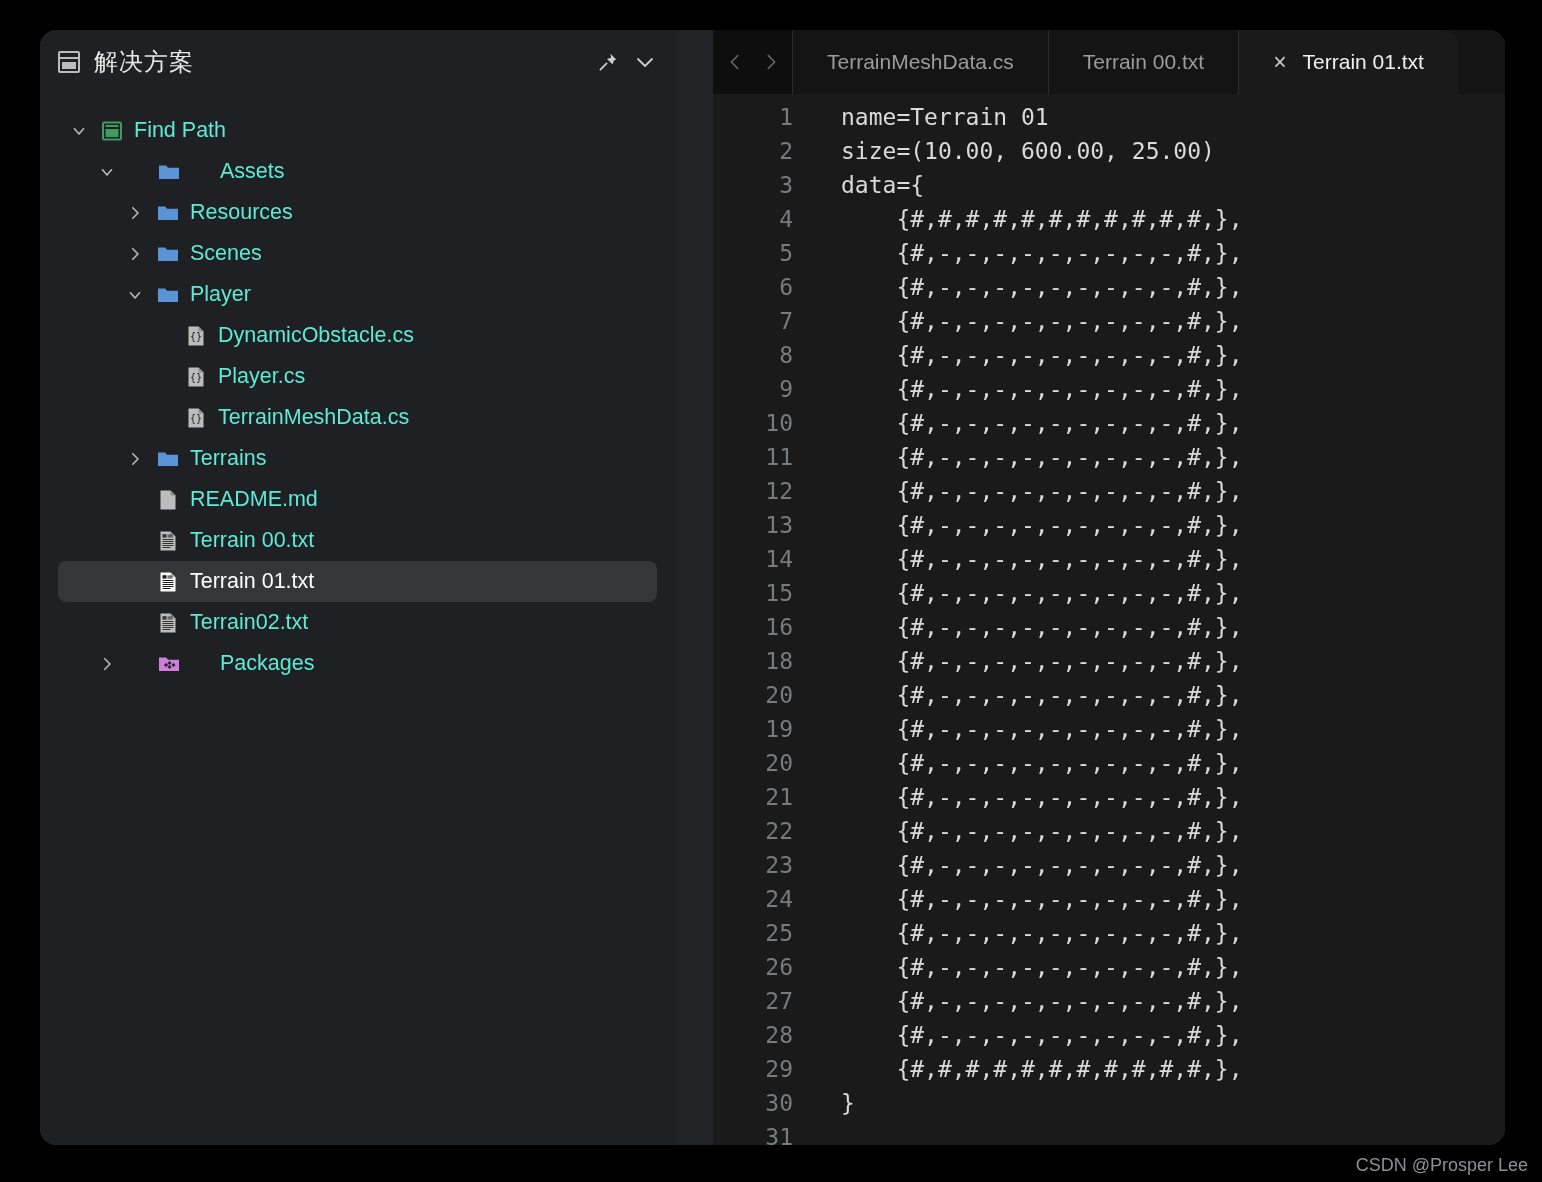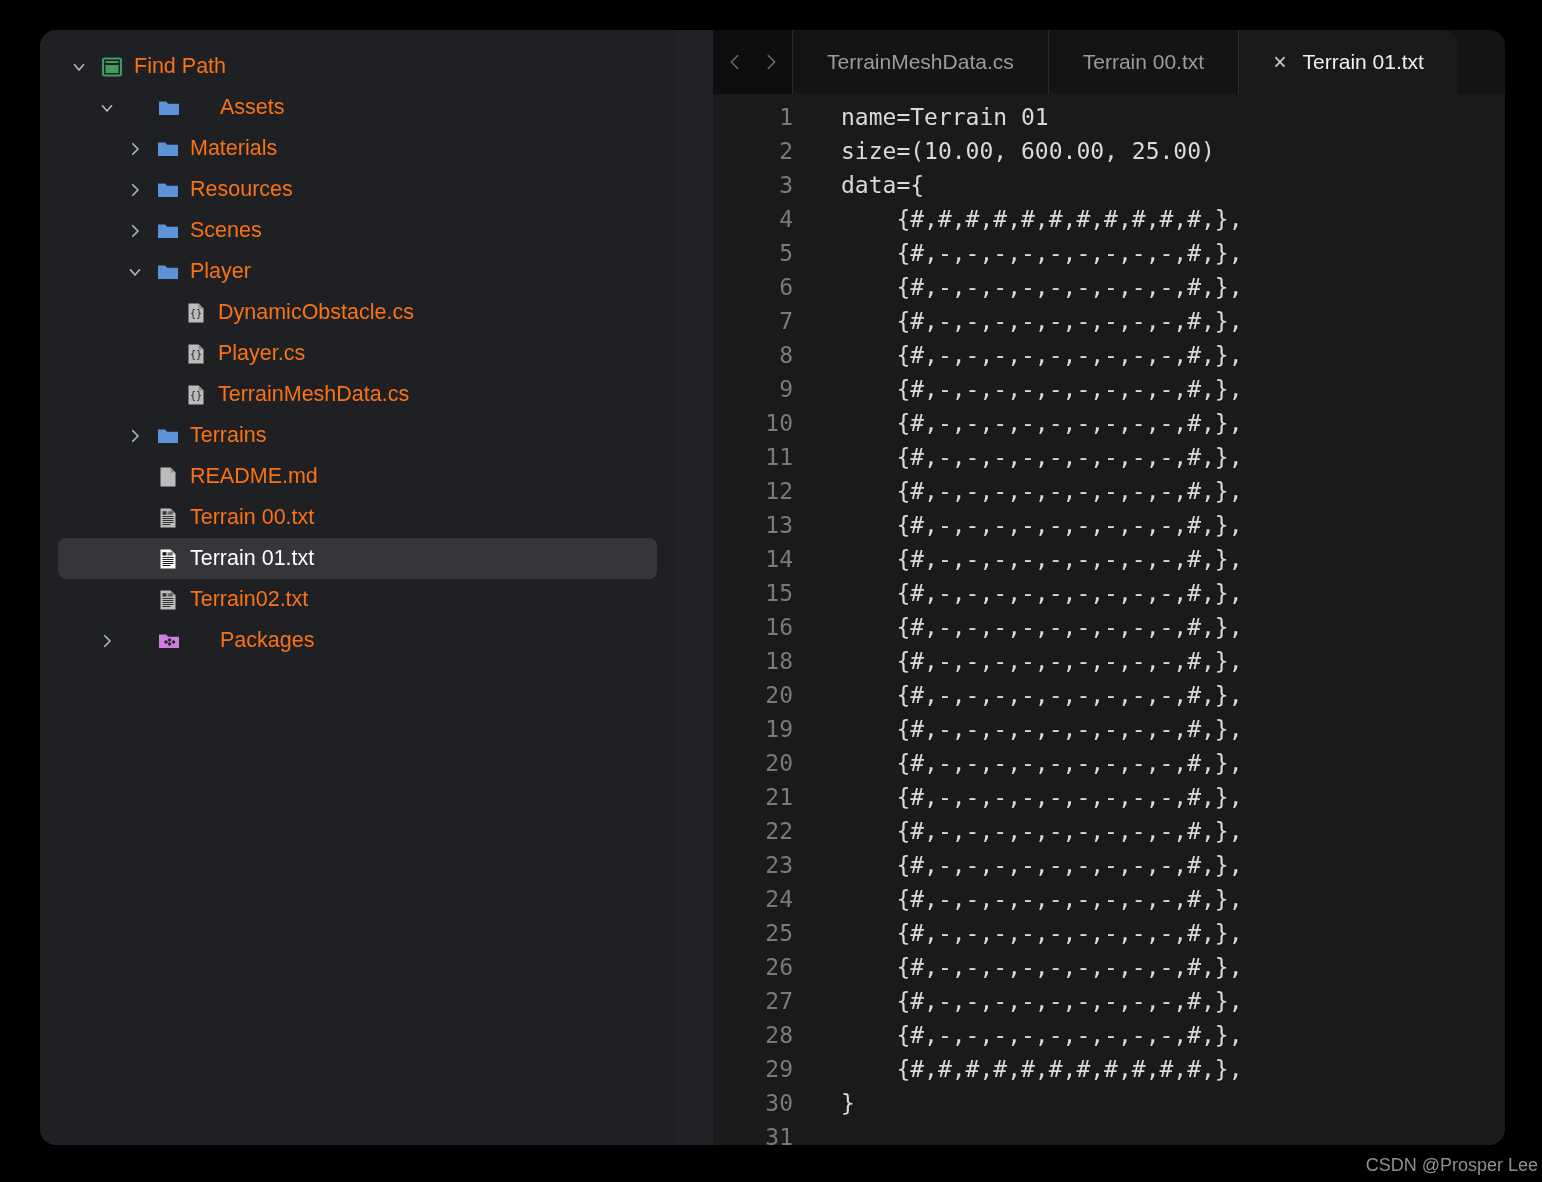--- a/index.html
+++ b/index.html
@@ -91,21 +91,21 @@
   .node.selected { background: #35363a; }
   .node .twisty {
     width: 22px; height: 22px;
     flex: 0 0 22px;
     color: #b4b7bb;
     display: flex; align-items: center; justify-content: center;
   }
   .node .twisty.empty { visibility: hidden; }
   .node .label {
     font-size: 21.5px;
-    color: #f97316;
+    color: #5eead4;
     white-space: nowrap;
   }
   .node.selected .label { color: #ffffff; }
 
   
   .d0 { padding-left: 10px; }
   .d1 { padding-left: 38px; gap: 39px; }
   .d2 { padding-left: 66px; }
   .d3 { padding-left: 94px; }
 
@@ -192,34 +192,49 @@
     flex: 1;
     color: #dadada;
     padding-left: 32px;
     white-space: pre;
     min-width: 0;
   }
   .code div { height: 34px; }
 
   .watermark {
     position: absolute;
-    right: 4px;
+    right: 14px;
     bottom: 6px;
     font-size: 18px;
     color: #8d9094;
     font-family: "Liberation Sans", sans-serif;
   }
 </style>
 </head>
 <body>
 
 <div class="window">
 
   <div class="sidebar">
 
+    <div class="panel-header">
+      <span class="icon-solution-sm"></span>
+      <span class="ph-title">解决方案</span>
+      <span class="pin-icon">
+        <svg width="22" height="22" viewBox="0 0 22 22" fill="none" stroke="currentColor" stroke-width="1.8" stroke-linecap="round">
+          <path d="M13.5 2.8l5.7 5.7-2.3 1.1-1.3 4-5.6-5.6 4-1.3z" fill="currentColor" stroke="none"></path>
+          <line x1="9.6" y1="12.4" x2="3.4" y2="18.6"></line>
+        </svg>
+      </span>
+      <span class="chev-btn">
+        <svg width="24" height="24" viewBox="0 0 24 24" fill="none" stroke="currentColor" stroke-width="1.8" stroke-linecap="round" stroke-linejoin="round">
+          <polyline points="5,9 12,16 19,9"></polyline>
+        </svg>
+      </span>
+    </div>
 
     <div class="tree" id="tree">
         <div class="node d0">
           <span class="twisty">
             <svg width="18" height="18" viewBox="0 0 24 24" fill="none" stroke="currentColor" stroke-width="2.2" stroke-linecap="round" stroke-linejoin="round">
               <polyline points="6,9 12,16 18,9"></polyline>
             </svg>
           </span>
           <span class="ic">
             <svg width="24" height="24" viewBox="0 0 24 24">
@@ -235,33 +250,20 @@
             <svg width="18" height="18" viewBox="0 0 24 24" fill="none" stroke="currentColor" stroke-width="2.2" stroke-linecap="round" stroke-linejoin="round">
               <polyline points="6,9 12,16 18,9"></polyline>
             </svg>
           </span>
           <span class="ic">
             <svg width="24" height="24" viewBox="0 0 24 24">
               <path d="M2 5.5h7.2l1.8 2.2H22V19H2z" fill="#5b94d6"></path>
             </svg>
           </span>
           <span class="label">Assets</span>
-        </div>
-        <div class="node d2">
-          <span class="twisty">
-            <svg width="18" height="18" viewBox="0 0 24 24" fill="none" stroke="currentColor" stroke-width="2.2" stroke-linecap="round" stroke-linejoin="round">
-              <polyline points="9,5 16,12 9,19"></polyline>
-            </svg>
-          </span>
-          <span class="ic">
-            <svg width="24" height="24" viewBox="0 0 24 24">
-              <path d="M2 5.5h7.2l1.8 2.2H22V19H2z" fill="#5b94d6"></path>
-            </svg>
-          </span>
-          <span class="label">Materials</span>
         </div>
         <div class="node d2">
           <span class="twisty">
             <svg width="18" height="18" viewBox="0 0 24 24" fill="none" stroke="currentColor" stroke-width="2.2" stroke-linecap="round" stroke-linejoin="round">
               <polyline points="9,5 16,12 9,19"></polyline>
             </svg>
           </span>
           <span class="ic">
             <svg width="24" height="24" viewBox="0 0 24 24">
               <path d="M2 5.5h7.2l1.8 2.2H22V19H2z" fill="#5b94d6"></path>

